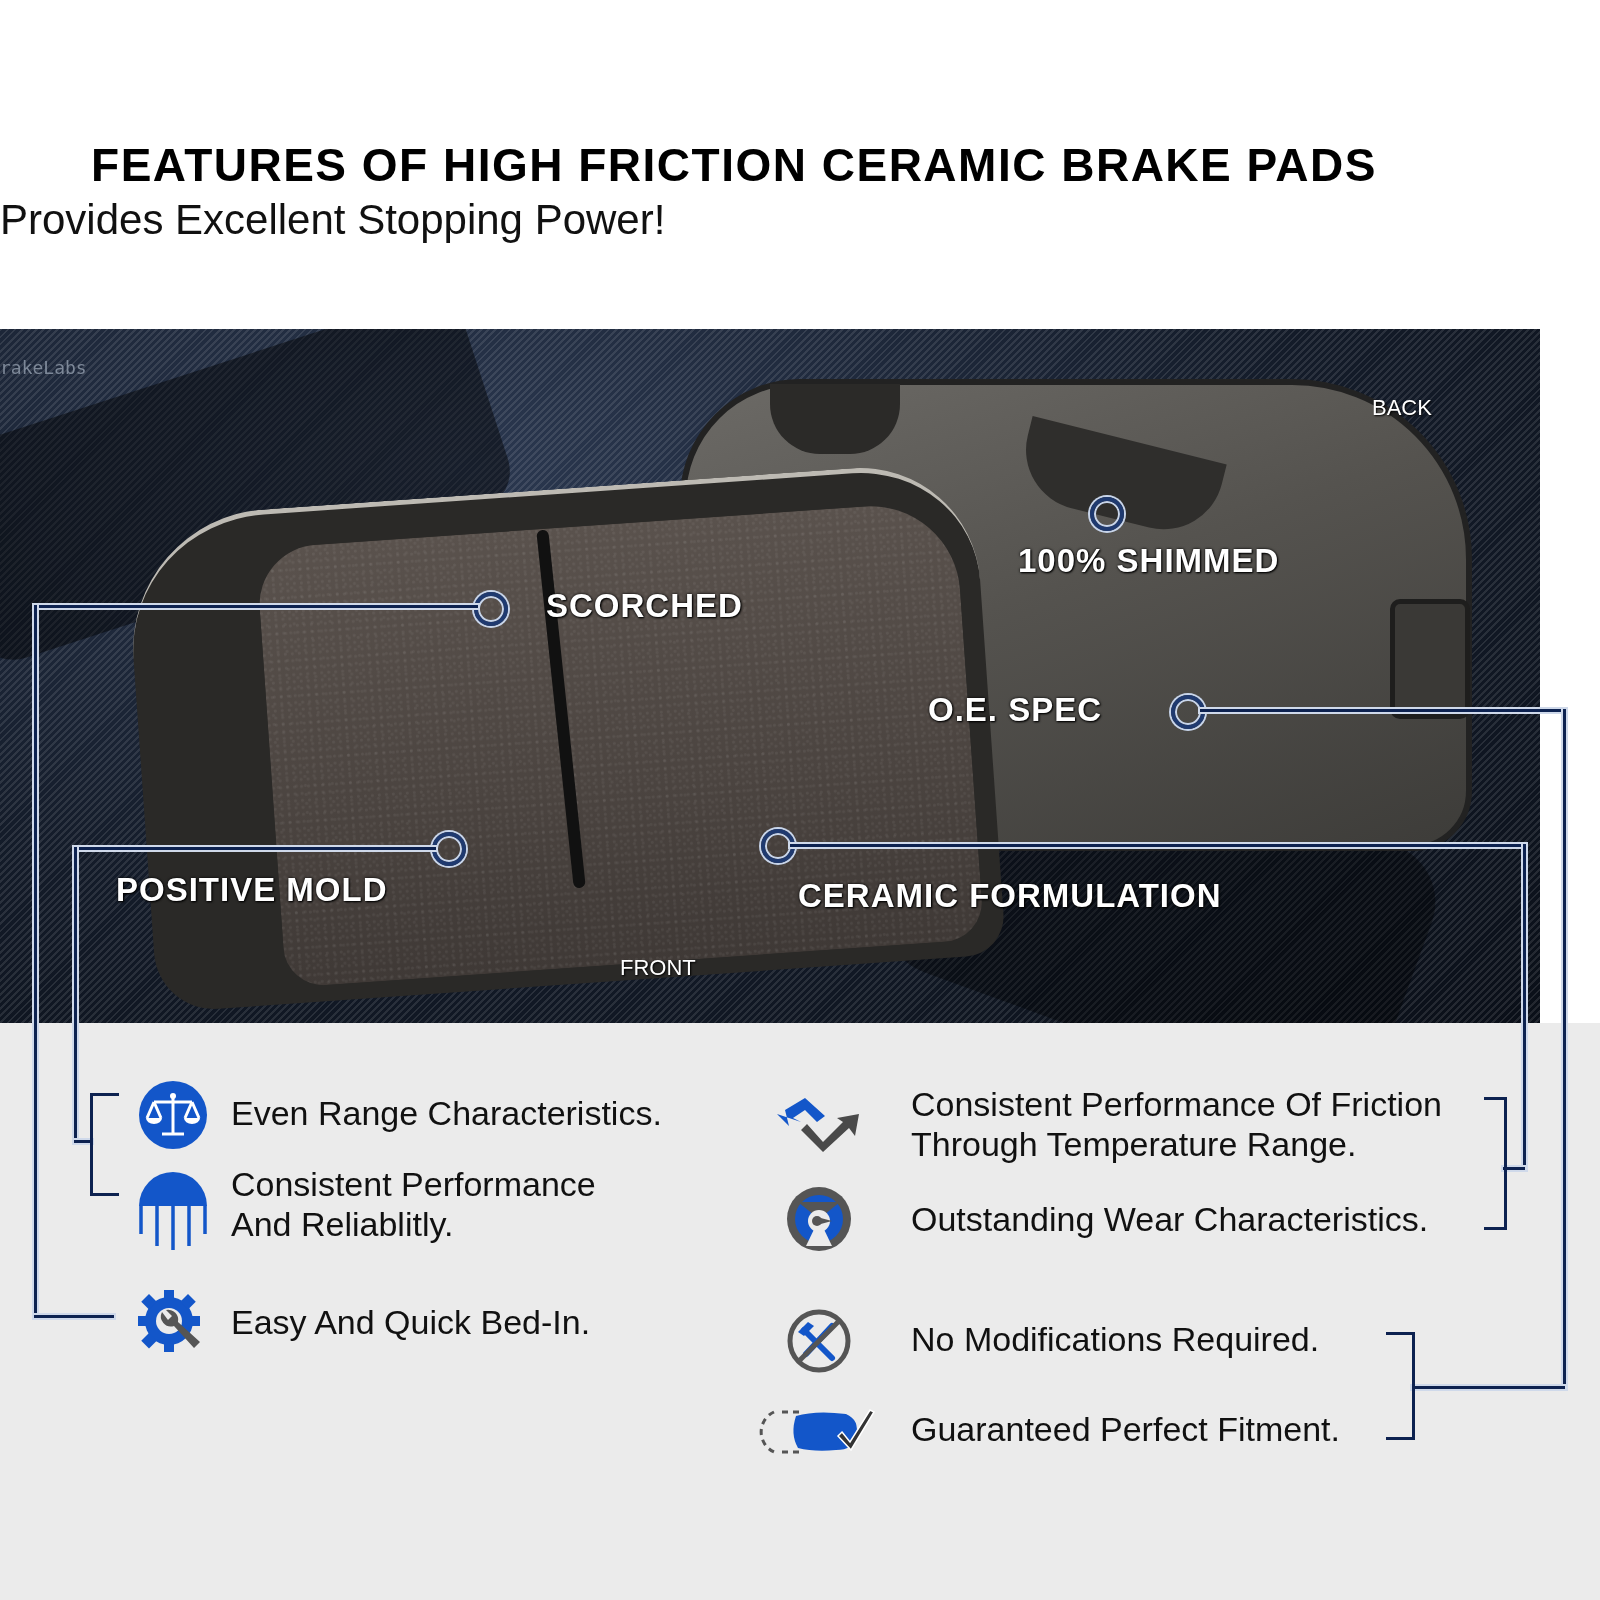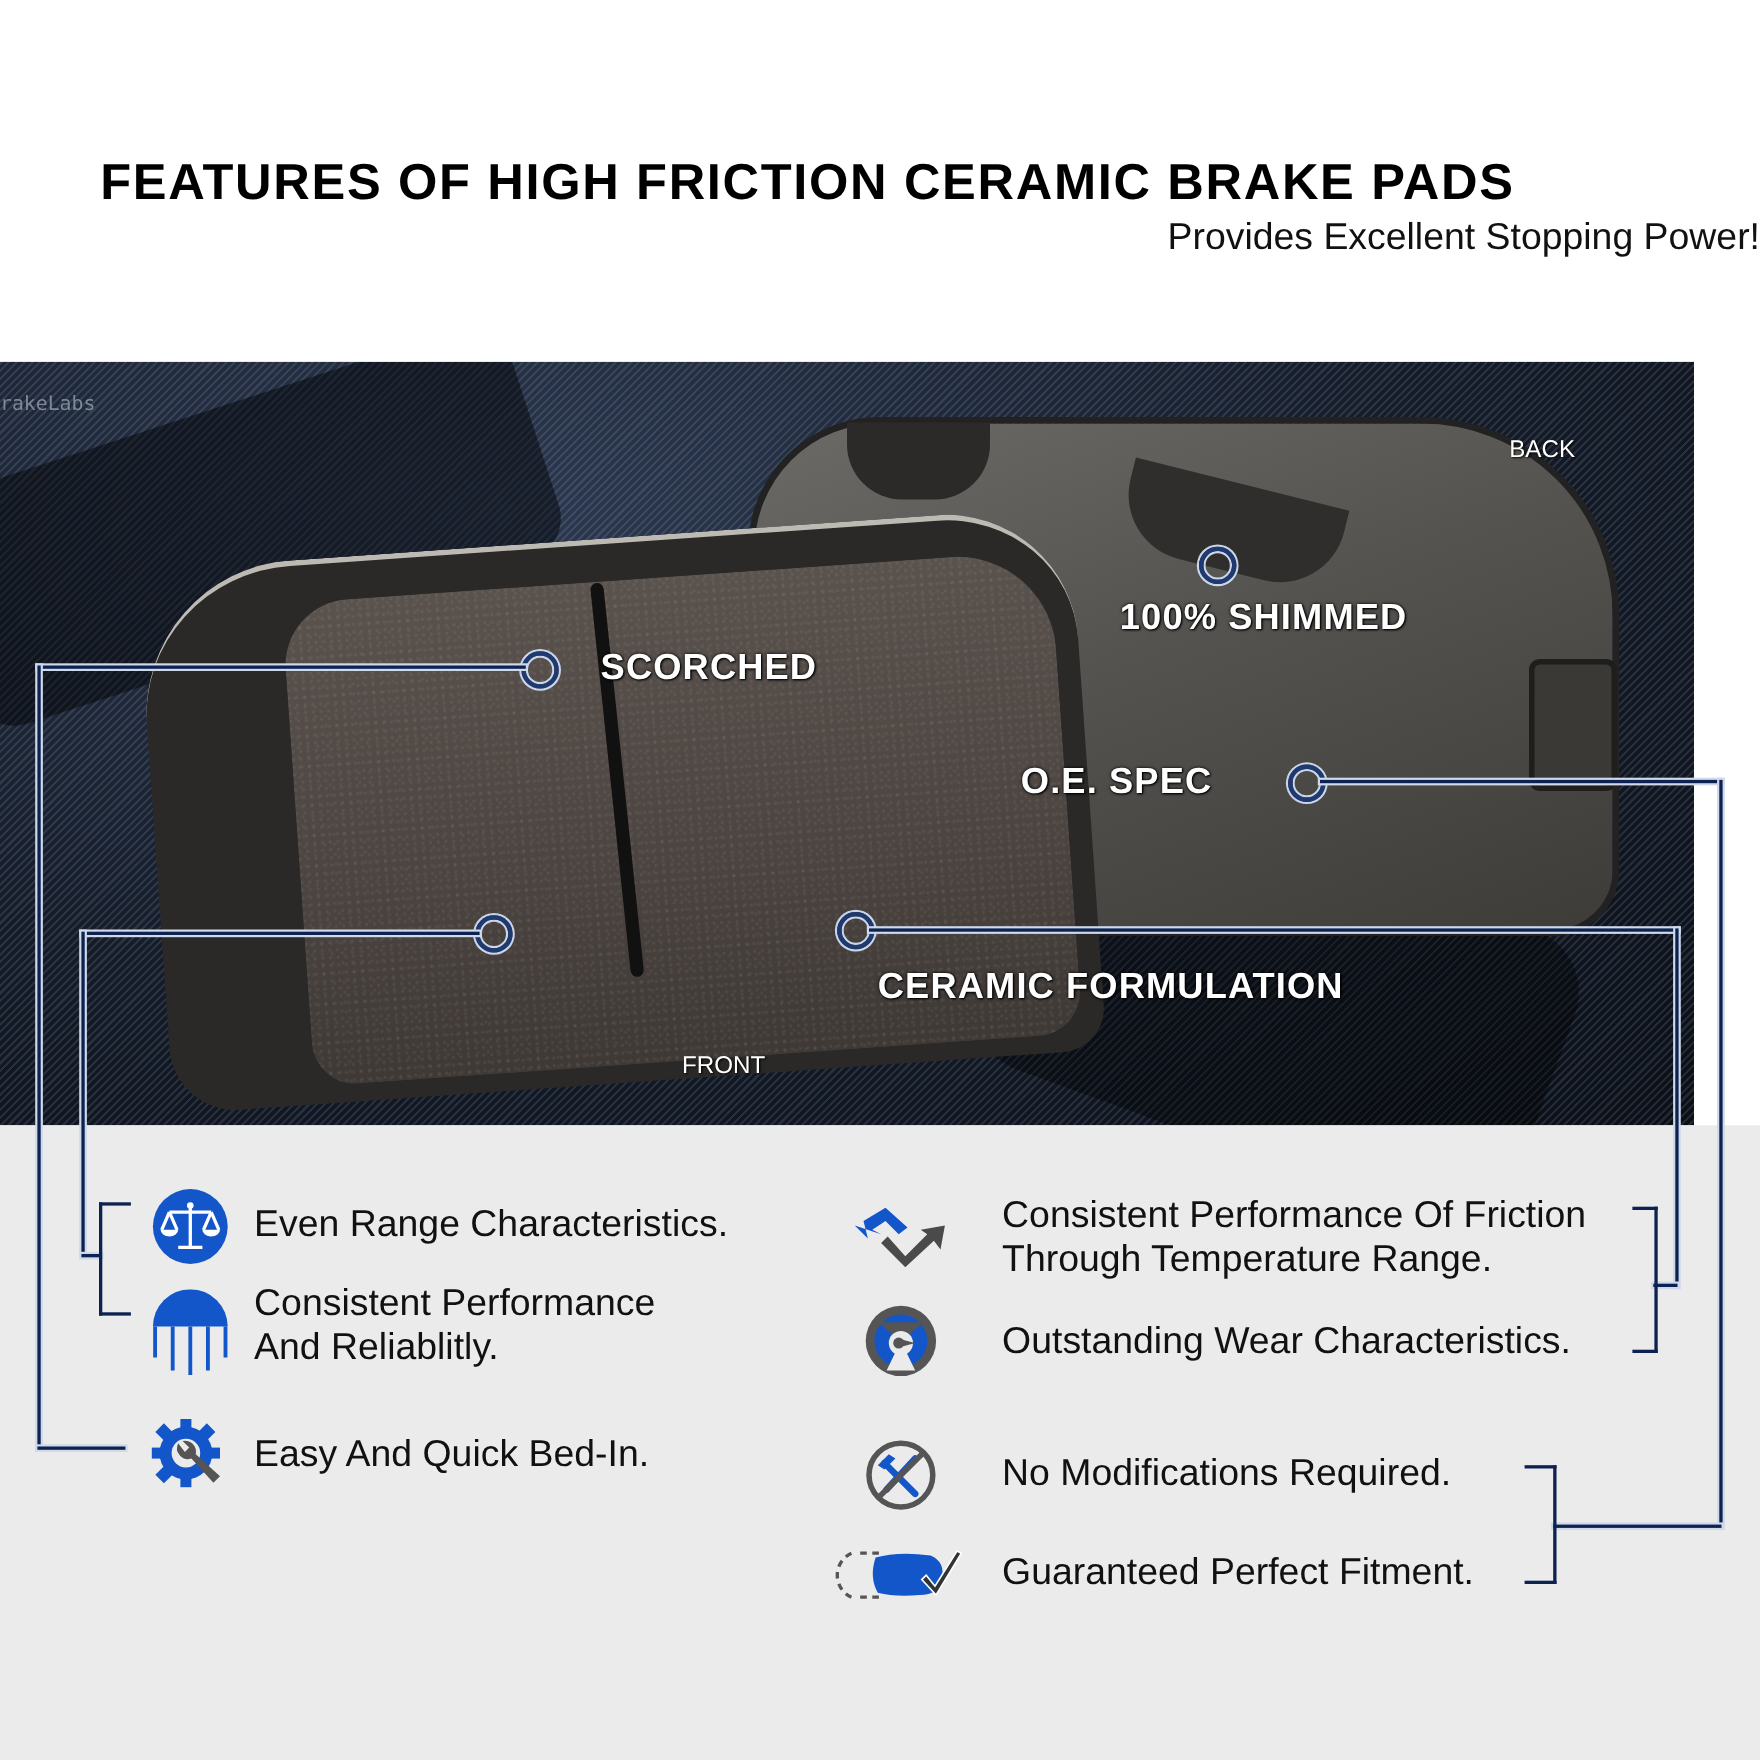--- a/index.html
+++ b/index.html
@@ -1,19 +1,19 @@
 <!DOCTYPE html>
 <html><head>
 <meta charset="utf-8">
 <style>
   html, body { margin:0; padding:0; }
   body { width:1600px; height:1600px; position:relative; overflow:hidden; background:#ffffff; font-family:"Liberation Sans", sans-serif; }
   .abs { position:absolute; }
   .title { left:0; width:1468px; top:138px; text-align:center; font-weight:bold; font-size:46px; letter-spacing:1.5px; color:#000; }
-  .subtitle { left:0; width:1600px; top:196px; text-align:right; font-size:34px; color:#111; }
+  .subtitle { left:0; width:1600px; top:196px; text-align:left; font-size:42px; color:#111; }
   .hero { left:0; top:329px; width:1540px; height:694px; overflow:hidden;
     background:
       repeating-linear-gradient(135deg, rgba(255,255,255,0.10) 0px, rgba(255,255,255,0.10) 2px, rgba(0,0,0,0) 2px, rgba(0,0,0,0) 5px),
       radial-gradient(ellipse at 30% 20%, #2b3850 0%, #141c2a 55%, #0a0f18 100%);
   }
   .watermark { left:0; top:28px; font-family:"DejaVu Sans Mono", monospace; font-size:18px; color:#7d8898; }
   .shade1 { left:-60px; top:40px; width:560px; height:220px; background:rgba(0,0,0,0.45); transform:rotate(-18deg); border-radius:40px; }
   .shade2 { left:900px; top:440px; width:520px; height:280px; background:rgba(0,0,0,0.35); transform:rotate(20deg); border-radius:60px; }
   .back-pad { left:680px; top:50px; width:780px; height:460px; background:linear-gradient(160deg,#6c6a66 0%,#55534f 45%,#3d3c39 100%); border-radius:120px 180px 60px 140px; border:6px solid #222; }
   .back-notch1 { left:770px; top:55px; width:130px; height:70px; background:#2b2a28; border-radius:0 0 50px 50px; }
@@ -62,20 +62,21 @@
 
   <div class="abs node" style="left:474px;top:263px;"></div>
   <div class="abs node" style="left:1090px;top:168px;"></div>
   <div class="abs node" style="left:1171px;top:366px;"></div>
   <div class="abs node" style="left:432px;top:503px;"></div>
   <div class="abs node" style="left:761px;top:500px;"></div>
 
   <div class="abs hero-label" style="left:546px;top:258px;">SCORCHED</div>
   <div class="abs hero-label" style="left:1018px;top:213px;">100% SHIMMED</div>
   <div class="abs hero-label" style="left:928px;top:362px;">O.E. SPEC</div>
+  <div class="abs hero-label" style="left:116px;top:542px;">POSITIVE MOLD</div>
   <div class="abs hero-label" style="left:798px;top:548px;">CERAMIC FORMULATION</div>
 </div>
 
 <div class="abs lower"></div>
 
 <div class="abs line" style="left:34px;top:605px;width:444px;height:3px;"></div>
 <div class="abs line" style="left:34px;top:605px;width:3px;height:713px;"></div>
 <div class="abs line" style="left:34px;top:1315px;width:80px;height:3px;"></div>
 
 <div class="abs line" style="left:74px;top:847px;width:362px;height:3px;"></div>

